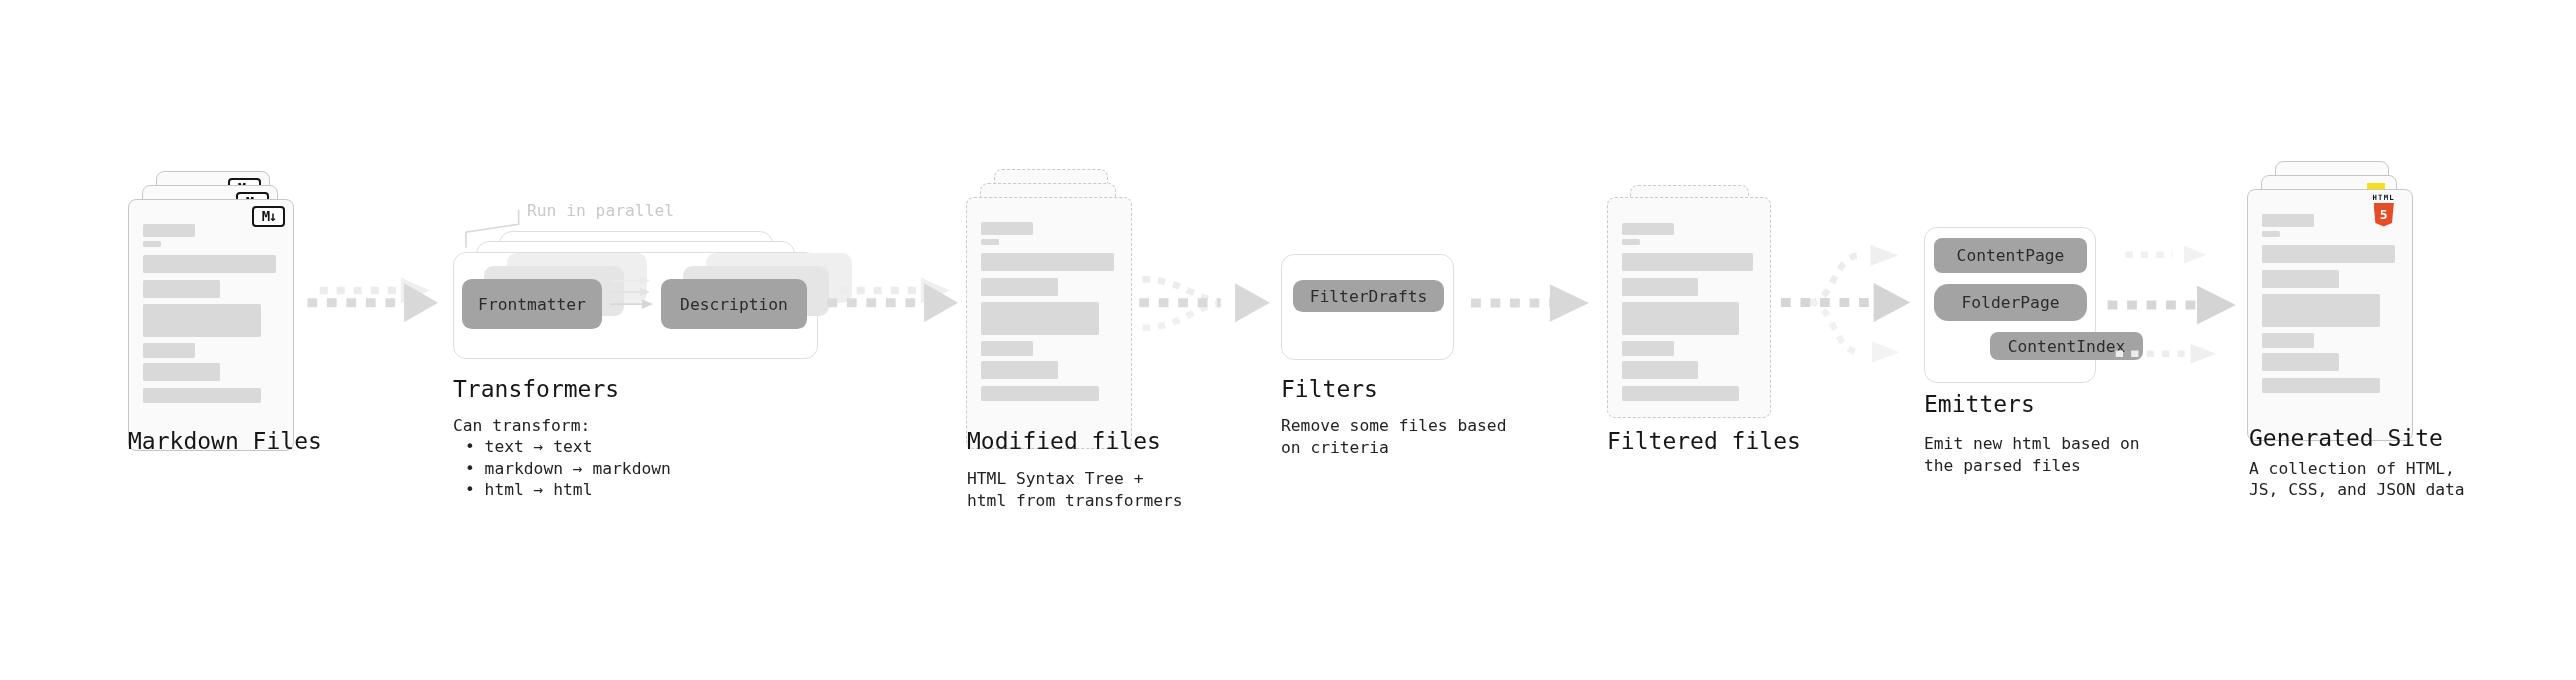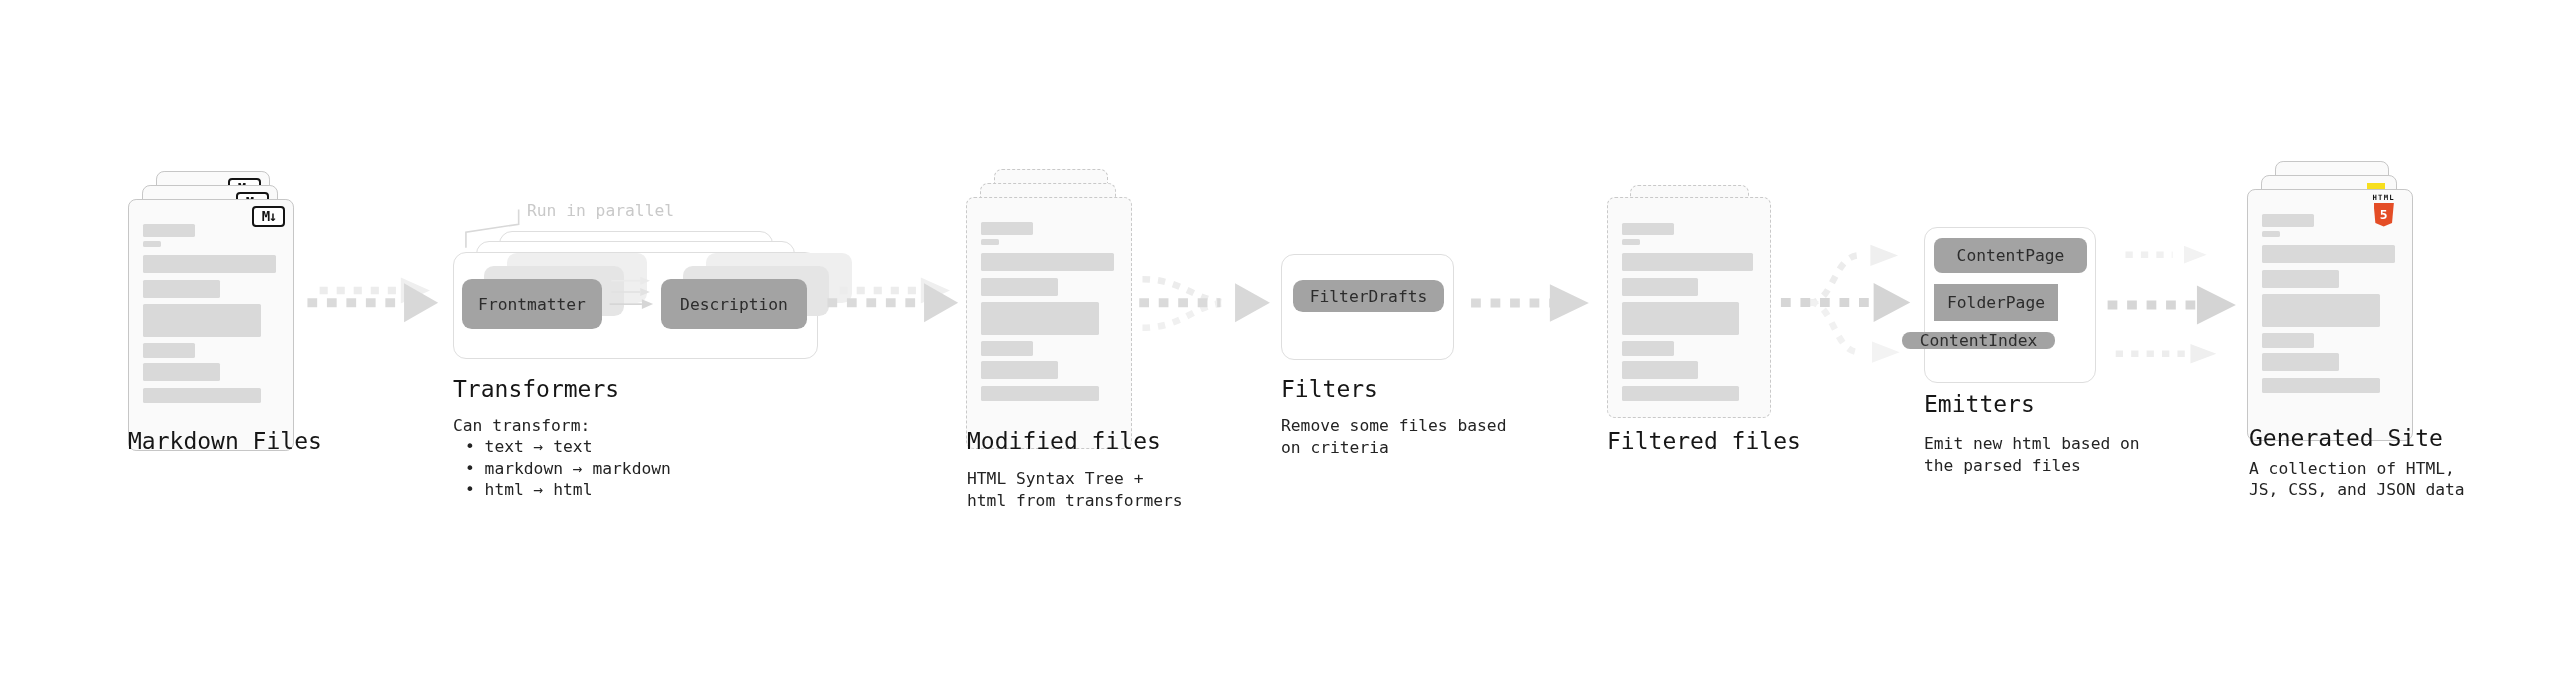--- a/index.html
+++ b/index.html
@@ -186,22 +186,22 @@
     <path d="M42,72 C70,72 72,14 102,14" fill="none" stroke="#ececec" stroke-width="8" stroke-dasharray="9 10"></path>
     <polygon points="116,1 150,14 116,27" fill="#efefef"></polygon>
     <path d="M42,72 C70,72 72,133 102,133" fill="none" stroke="#f1f1f1" stroke-width="8" stroke-dasharray="9 10"></path>
     <polygon points="118,120 152,133 118,146" fill="#f3f3f3"></polygon>
     <line x1="6" y1="72" x2="118" y2="72" stroke="#d6d6d6" stroke-width="11" stroke-dasharray="12 12"></line>
     <polygon points="120,48 165,72 120,96" fill="#d4d4d4"></polygon>
   </svg>
 
   <div class="panel" style="left:1924px; top:227px; width:172px; height:156px"></div>
   <div class="pill" style="left:1934px; top:238px; width:153px; height:35px; border-radius:8.1px">ContentPage</div>
-  <div class="pill" style="left:1934px; top:284px; width:124px; height:37px; border-radius:0">FolderPage</div>
-  <div class="pill" style="left:1902px; top:332px; width:153px; height:17px; border-radius:8.1px">ContentIndex</div>
+  <div class="pill" style="left:1934px; top:284px; width:153px; height:37px; border-radius:14px">FolderPage</div>
+  <div class="pill" style="left:1990px; top:332px; width:153px; height:28px; border-radius:8.1px">ContentIndex</div>
   <div class="heading" style="left:1924px; top:391px">Emitters</div>
   <div class="subtext" style="left:1924px; top:433px">Emit new html based on</div>
   <div class="subtext" style="left:1924px; top:455px">the parsed files</div>
 
   <svg style="left:2106px; top:244px" width="138" height="122" viewBox="0 0 170 150">
     <line x1="24" y1="13" x2="82" y2="13" stroke="#f0f0f0" stroke-width="8" stroke-dasharray="9 10"></line>
     <polygon points="96,2 124,13 96,24" fill="#f2f2f2"></polygon>
     <line x1="2" y1="75" x2="110" y2="75" stroke="#d6d6d6" stroke-width="11" stroke-dasharray="12 12"></line>
     <polygon points="112,51 160,75 112,99" fill="#d4d4d4"></polygon>
     <line x1="12" y1="135" x2="98" y2="135" stroke="#ededed" stroke-width="8" stroke-dasharray="9 10"></line>

